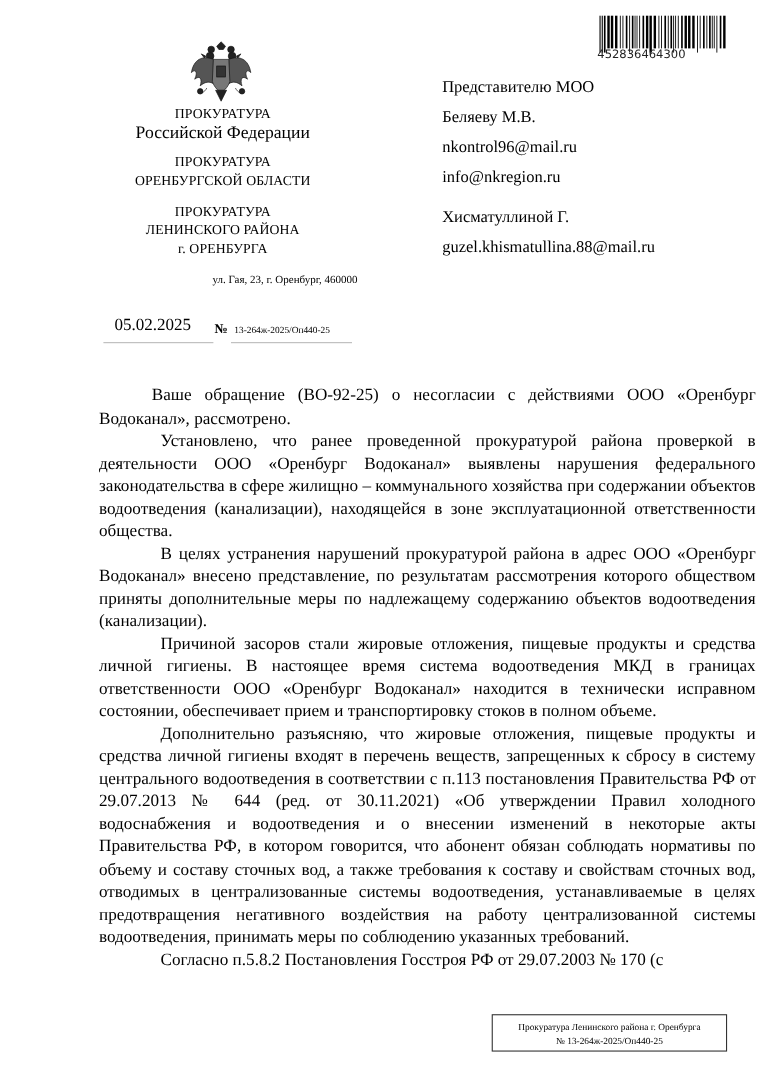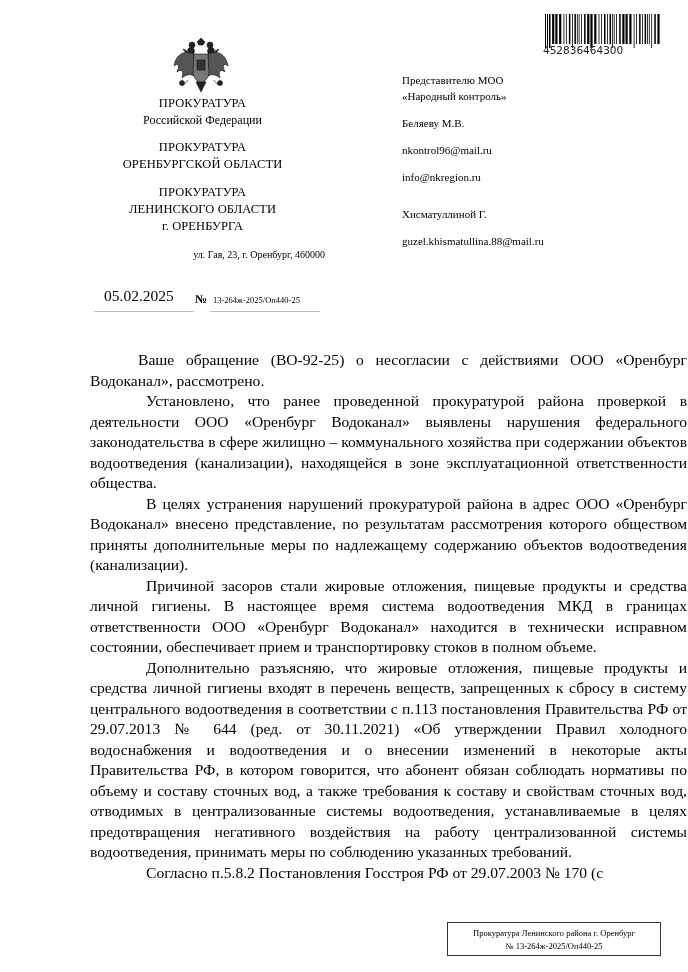--- a/index.html
+++ b/index.html
@@ -12,35 +12,35 @@
     
     #emblem { left: 170px; top: 36px; width: 62px; height: 62px; }
 
     
     #barcode { left: 543px; top: 14px; width: 120px; height: 34px; }
     #barcode-nums { left: 543px; top: 44px; width: 120px; font-family: "DejaVu Sans", sans-serif; font-size: 10.5px; color:#222; display:flex; }
 
     
     .lh { left: 80px; width: 245px; text-align: center; font-weight: normal; line-height: 17px; }
     .lh .big { font-size: 12.5px; letter-spacing: 0.1px; }
-    .lh .small { font-size: 12px; }
+    .lh .small { font-size: 16px; }
     #lh1 { top: 95px; }
     #lh2 { top: 139px; }
     #lh3 { top: 184px; }
 
     #addr { left: 80px; width: 245px; top: 248px; text-align: right; font-size: 10px; line-height: 13px; }
 
     #date { left: 104px; top: 287px; font-size: 15.5px; }
     #date-line { left: 94px; top: 311px; width: 100px; height: 0; border-top: 1px solid #bbb; }
     #num-sign { left: 195px; top: 292px; font-size: 12px; font-weight: bold; }
     #outnum { left: 213px; top: 295px; font-size: 8.5px; }
     #num-line { left: 210px; top: 311px; width: 110px; height: 0; border-top: 1px solid #bbb; }
 
     
-    #addressee { left: 402px; top: 72px; font-size: 11px; line-height: 16px; }
+    #addressee { left: 402px; top: 72px; font-size: 15px; line-height: 16px; }
     #addressee .row { margin: 0; }
     .gap1 { height: 11px; }
     .gap2 { height: 21px; }
 
     
     #body { left: 90px; top: 350px; width: 597px; font-size: 15.6px; line-height: 20.5px; }
     #body p { margin: 0; text-align: justify; text-indent: 56px; }
     #body p.p1 { text-indent: 48px; }
 
     
@@ -126,36 +126,35 @@
 <div id="lh1" class="abs lh">
   <div class="big">ПРОКУРАТУРА</div>
   <div class="small">Российской Федерации</div>
 </div>
 <div id="lh2" class="abs lh">
   <div class="big">ПРОКУРАТУРА</div>
   <div class="big">ОРЕНБУРГСКОЙ ОБЛАСТИ</div>
 </div>
 <div id="lh3" class="abs lh">
   <div class="big">ПРОКУРАТУРА</div>
-  <div class="big">ЛЕНИНСКОГО ОБЛАСТИ</div>
+  <div class="big">ЛЕНИНСКОГО РАЙОНА</div>
   <div class="big">г. ОРЕНБУРГА</div>
 </div>
 <div id="addr" class="abs">
   <div>ул. Гая, 23, г. Оренбург, 460000</div>
 </div>
 
 <div id="date" class="abs">05.02.2025</div>
 <div id="date-line" class="abs"></div>
 <div id="num-sign" class="abs">№</div>
 <div id="outnum" class="abs">13-264ж-2025/Оп440-25</div>
 <div id="num-line" class="abs"></div>
 
 <div id="addressee" class="abs">
   <div class="row">Представителю МОО</div>
-  <div class="row">«Народный контроль»</div>
   <div class="gap1"></div>
   <div class="row">Беляеву М.В.</div>
   <div class="gap1"></div>
   <div class="row">nkontrol96@mail.ru</div>
   <div class="gap1"></div>
   <div class="row">info@nkregion.ru</div>
   <div class="gap2"></div>
   <div class="row">Хисматуллиной Г.</div>
   <div class="gap1"></div>
   <div class="row">guzel.khismatullina.88@mail.ru</div>
@@ -164,15 +163,15 @@
 <div id="body" class="abs">
   <p class="p1">Ваше обращение (ВО-92-25) о несогласии с действиями ООО «Оренбург Водоканал», рассмотрено.</p>
   <p>Установлено, что ранее проведенной прокуратурой района проверкой в деятельности ООО «Оренбург Водоканал» выявлены нарушения федерального законодательства в сфере жилищно – коммунального хозяйства при содержании объектов водоотведения (канализации), находящейся в зоне эксплуатационной ответственности общества.</p>
   <p>В целях устранения нарушений прокуратурой района в адрес ООО «Оренбург Водоканал» внесено представление, по результатам рассмотрения которого обществом приняты дополнительные меры по надлежащему содержанию объектов водоотведения (канализации).</p>
   <p>Причиной засоров стали жировые отложения, пищевые продукты и средства личной гигиены. В настоящее время система водоотведения МКД в границах ответственности ООО «Оренбург Водоканал» находится в технически исправном состоянии, обеспечивает прием и транспортировку стоков в полном объеме.</p>
   <p>Дополнительно разъясняю, что жировые отложения, пищевые продукты и средства личной гигиены входят в перечень веществ, запрещенных к сбросу в систему центрального водоотведения в соответствии с п.113 постановления Правительства РФ от 29.07.2013 № 644 (ред. от 30.11.2021) «Об утверждении Правил холодного водоснабжения и водоотведения и о внесении изменений в некоторые акты Правительства РФ, в котором говорится, что абонент обязан соблюдать нормативы по объему и составу сточных вод, а также требования к составу и свойствам сточных вод, отводимых в централизованные системы водоотведения, устанавливаемые в целях предотвращения негативного воздействия на работу централизованной системы водоотведения, принимать меры по соблюдению указанных требований.</p>
   <p>Согласно п.5.8.2 Постановления Госстроя РФ от 29.07.2003 № 170 (с</p>
 </div>
 
 <div id="stamp" class="abs">
-  <div>Прокуратура Ленинского района г. Оренбург</div>
+  <div>Прокуратура Ленинского района г. Оренбурга</div>
   <div>№ 13-264ж-2025/Оп440-25</div>
 </div>
 
 </body></html>

